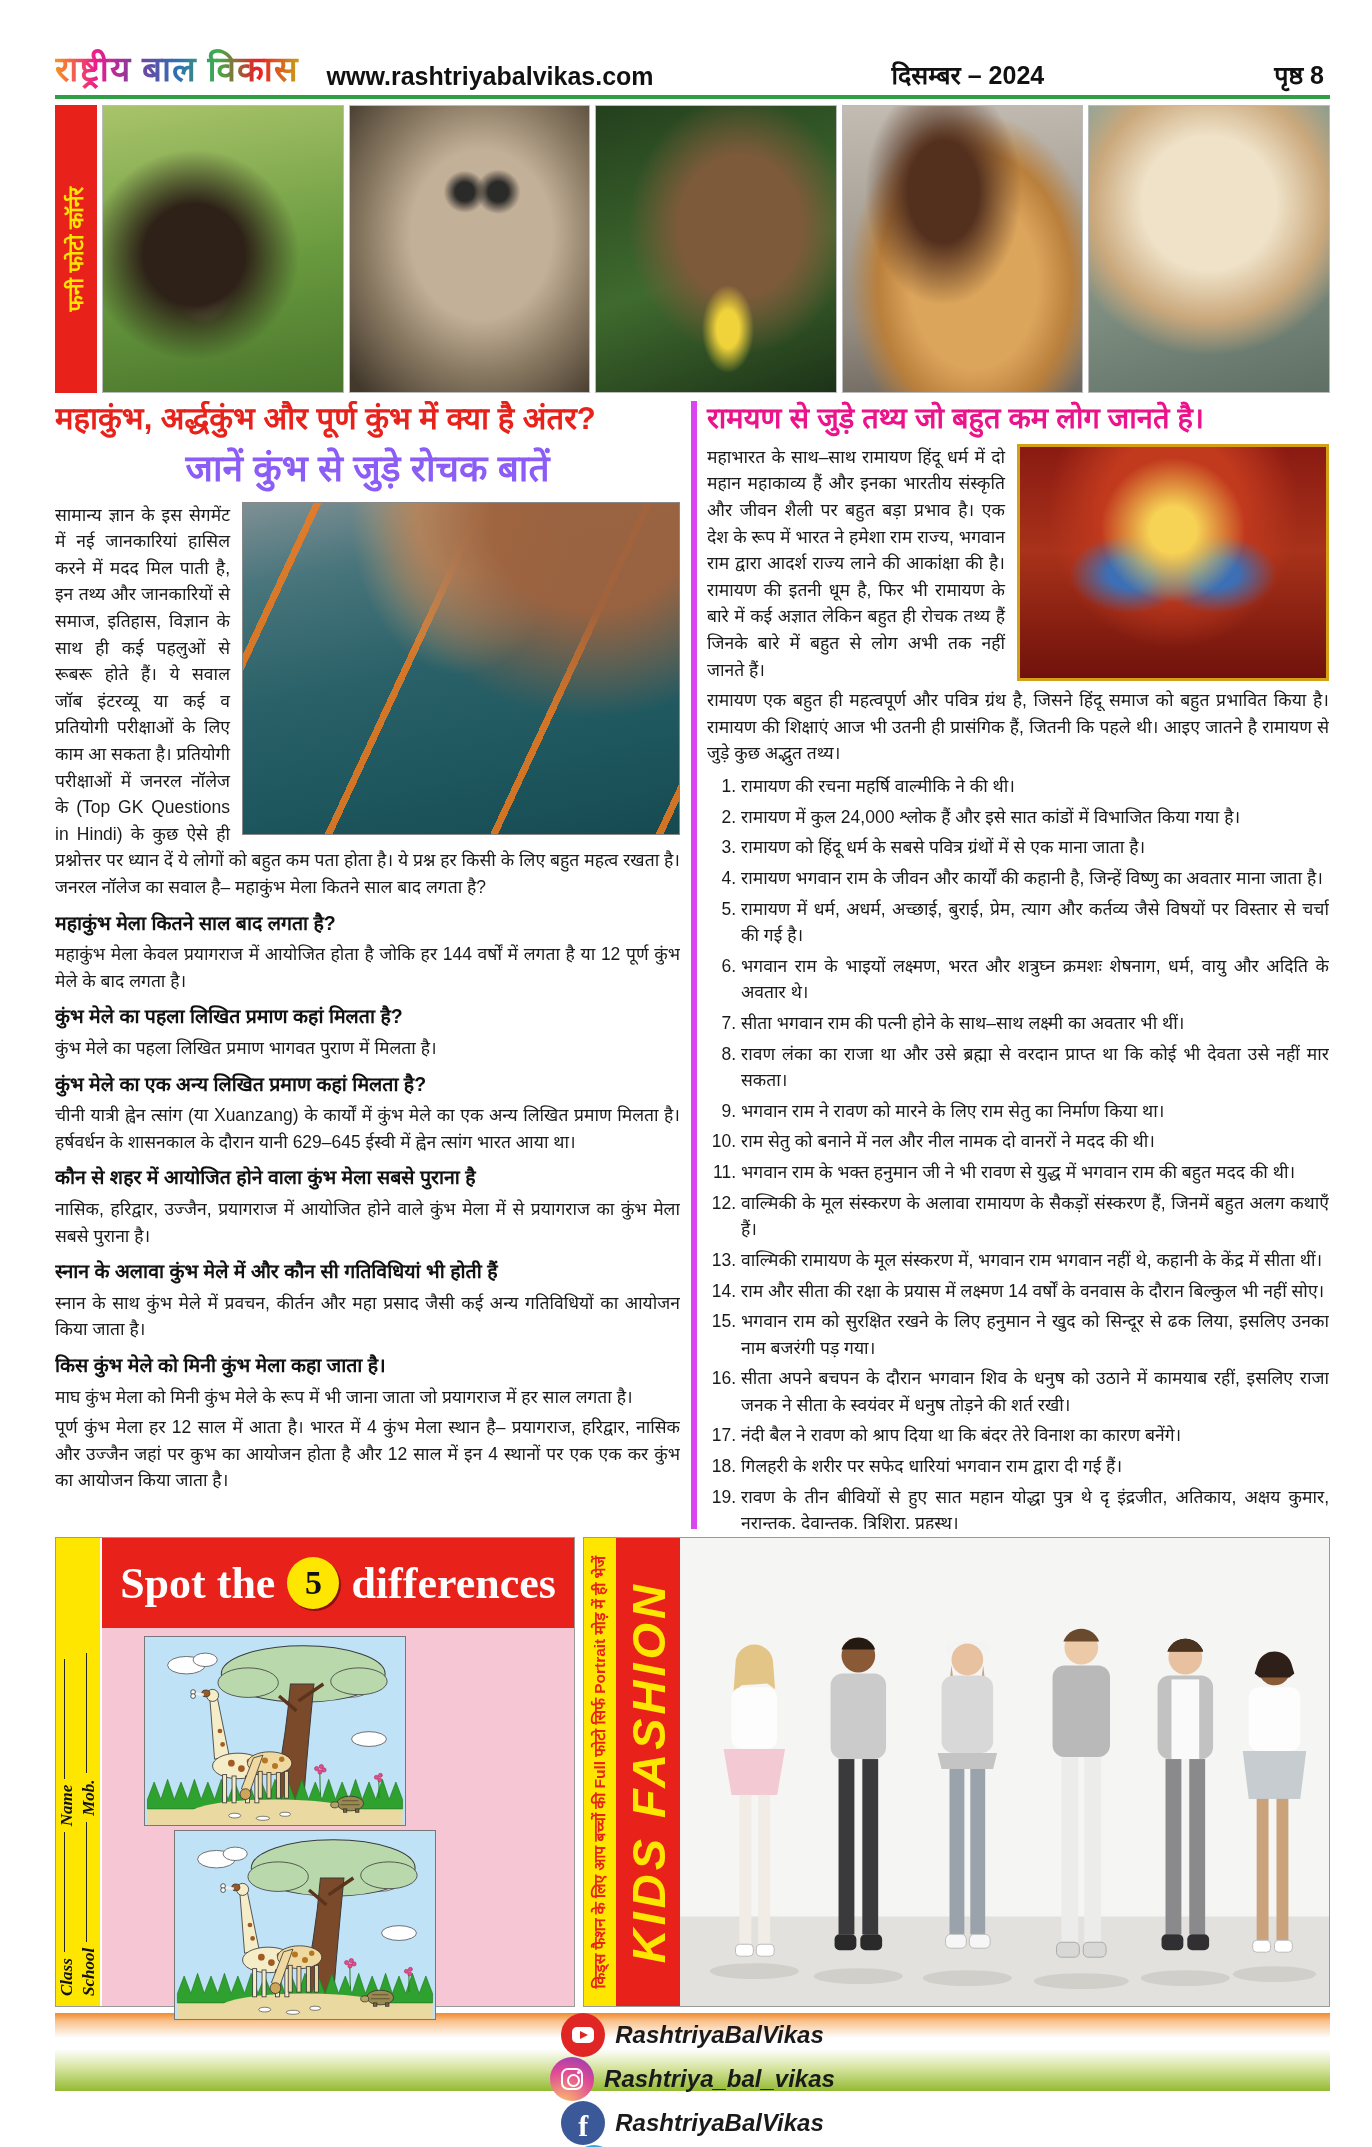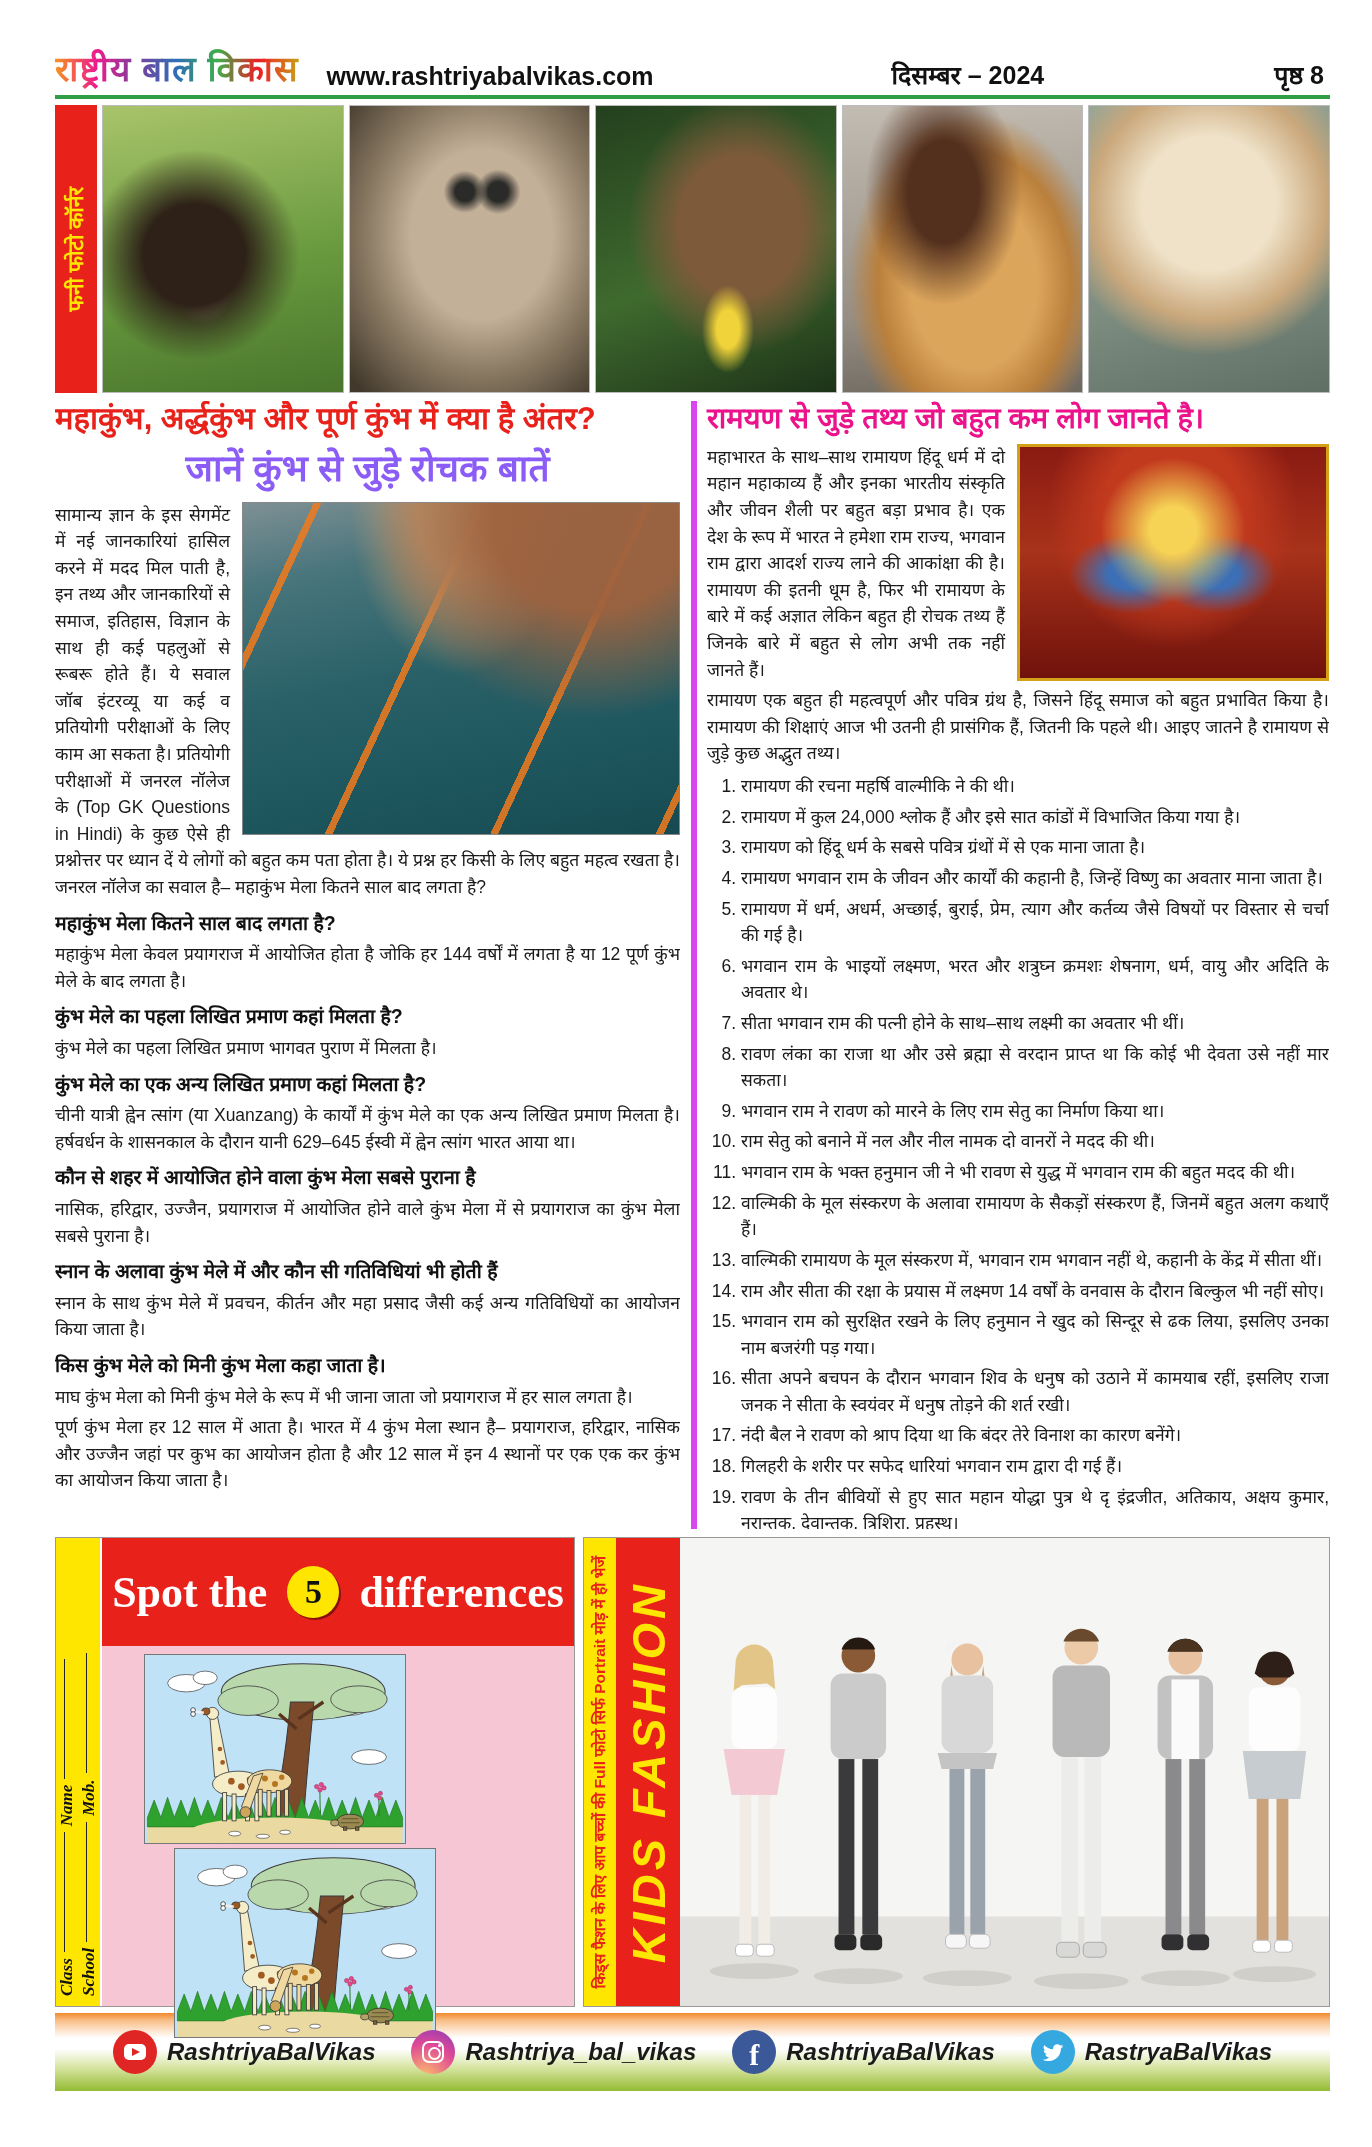--- a/index.html
+++ b/index.html
@@ -61,41 +61,41 @@
   .facts { margin:6px 0 0 2px; padding-left:32px; }
   .facts li { font-size:17.5px; line-height:1.5; margin-bottom:4.5px; text-align:justify; }
 
   
   .bottom { display:flex; margin-top:8px; height:470px; gap:8px; }
   .puzzle { width:520px; border:1.5px solid #999; display:flex; background:#f6c6d5; }
   .pz-side { width:46px; background:#ffe600; border-right:2px solid #fff; display:flex; justify-content:center; gap:2px; padding:10px 0; }
   .pz-side .vert { font-family:"Liberation Serif","DejaVu Serif",serif; font-style:italic; font-weight:bold; font-size:17px; color:#111; }
   .fl { display:inline-block; inline-size:120px; border-block-end:1.5px solid #222; margin-block-start:-4px; margin-inline:6px; }
   .pz-main { flex:1; display:flex; flex-direction:column; }
-  .pz-banner { height:108px; background:#e8211a; display:flex; align-items:center; justify-content:center; gap:20px;
+  .pz-banner { height:90px; background:#e8211a; display:flex; align-items:center; justify-content:center; gap:12px;
                font-family:"Liberation Serif","DejaVu Serif",serif; font-weight:bold; color:#fff; font-size:44px; }
   .badge5 { width:52px; height:52px; border-radius:50%; background:#ffe600; color:#111; display:flex; align-items:center;
             justify-content:center; font-size:34px; box-shadow:2px 2px 0 #8a0f0f; }
   .pz-art { flex:1; position:relative; }
   .panel { position:absolute; width:262px; height:190px; border:1px solid #777; background:#bfe2f7; }
   .panel.p1 { left:42px; top:8px; }
   .panel.p2 { left:72px; top:202px; }
   .panel svg { width:100%; height:100%; display:block; }
 
   .fashion { flex:1; border:1.5px solid #999; display:flex; background:#fff; }
   .kf-note { width:32px; background:#ffe600; display:flex; align-items:center; justify-content:center; }
   .kf-note .vert { color:#e8211a; font-weight:bold; font-size:15.5px; }
   .kf-title { width:64px; background:#e8211a; display:flex; align-items:center; justify-content:center; }
   .kf-title .vert { color:#ffe600; font-weight:bold; font-size:47px; font-style:italic; letter-spacing:4px; }
   .kf-photo { flex:1; }
   .kf-photo svg { width:100%; height:100%; display:block; }
 
   
   .foot { margin-top:6px; height:78px; display:flex; align-items:center; justify-content:space-around; padding:0 40px;
-          background:linear-gradient(180deg,#f28a2e 0%,#f9c08a 10%,#ffffff 32%,#ffffff 46%,#d3e29a 72%,#93bb33 100%); }
+          background:linear-gradient(180deg,#f28a2e 0%,#f9c08a 10%,#ffffff 32%,#ffffff 46%,#d3e29a 72%,#93bb33 100%);flex-direction:column; }
   .soc { display:flex; align-items:center; gap:10px; }
   .soc .handle { font-size:24px; font-weight:bold; font-style:italic; color:#1a1a1a; }
   .sicon { width:44px; height:44px; border-radius:50%; display:flex; align-items:center; justify-content:center; position:relative; }
   .yt { background:#e02525; }
   .yt .tube { width:22px; height:16px; background:#fff; border-radius:5px; position:relative; }
   .yt .tube::after { content:""; position:absolute; left:8px; top:4px; border-left:8px solid #e02525;
                      border-top:4px solid transparent; border-bottom:4px solid transparent; }
   .ig { background:radial-gradient(circle at 30% 110%,#fdc468,#df4996 60%,#8a3ab9 100%); }
   .ig .cam { width:22px; height:22px; border:2.5px solid #fff; border-radius:7px; position:relative; }
   .ig .cam::before { content:""; position:absolute; left:4px; top:4px; width:9px; height:9px; border:2.5px solid #fff; border-radius:50%; }

